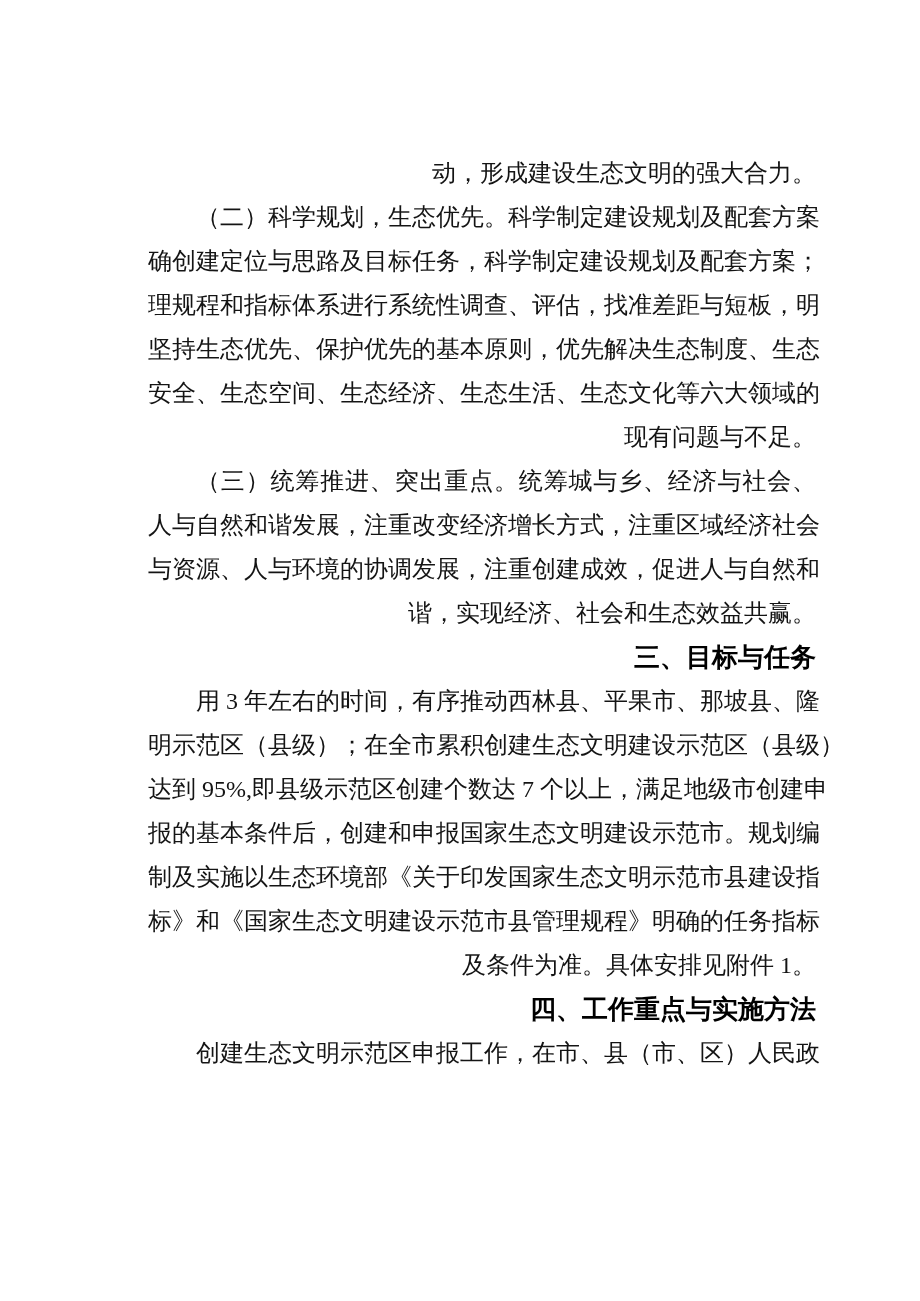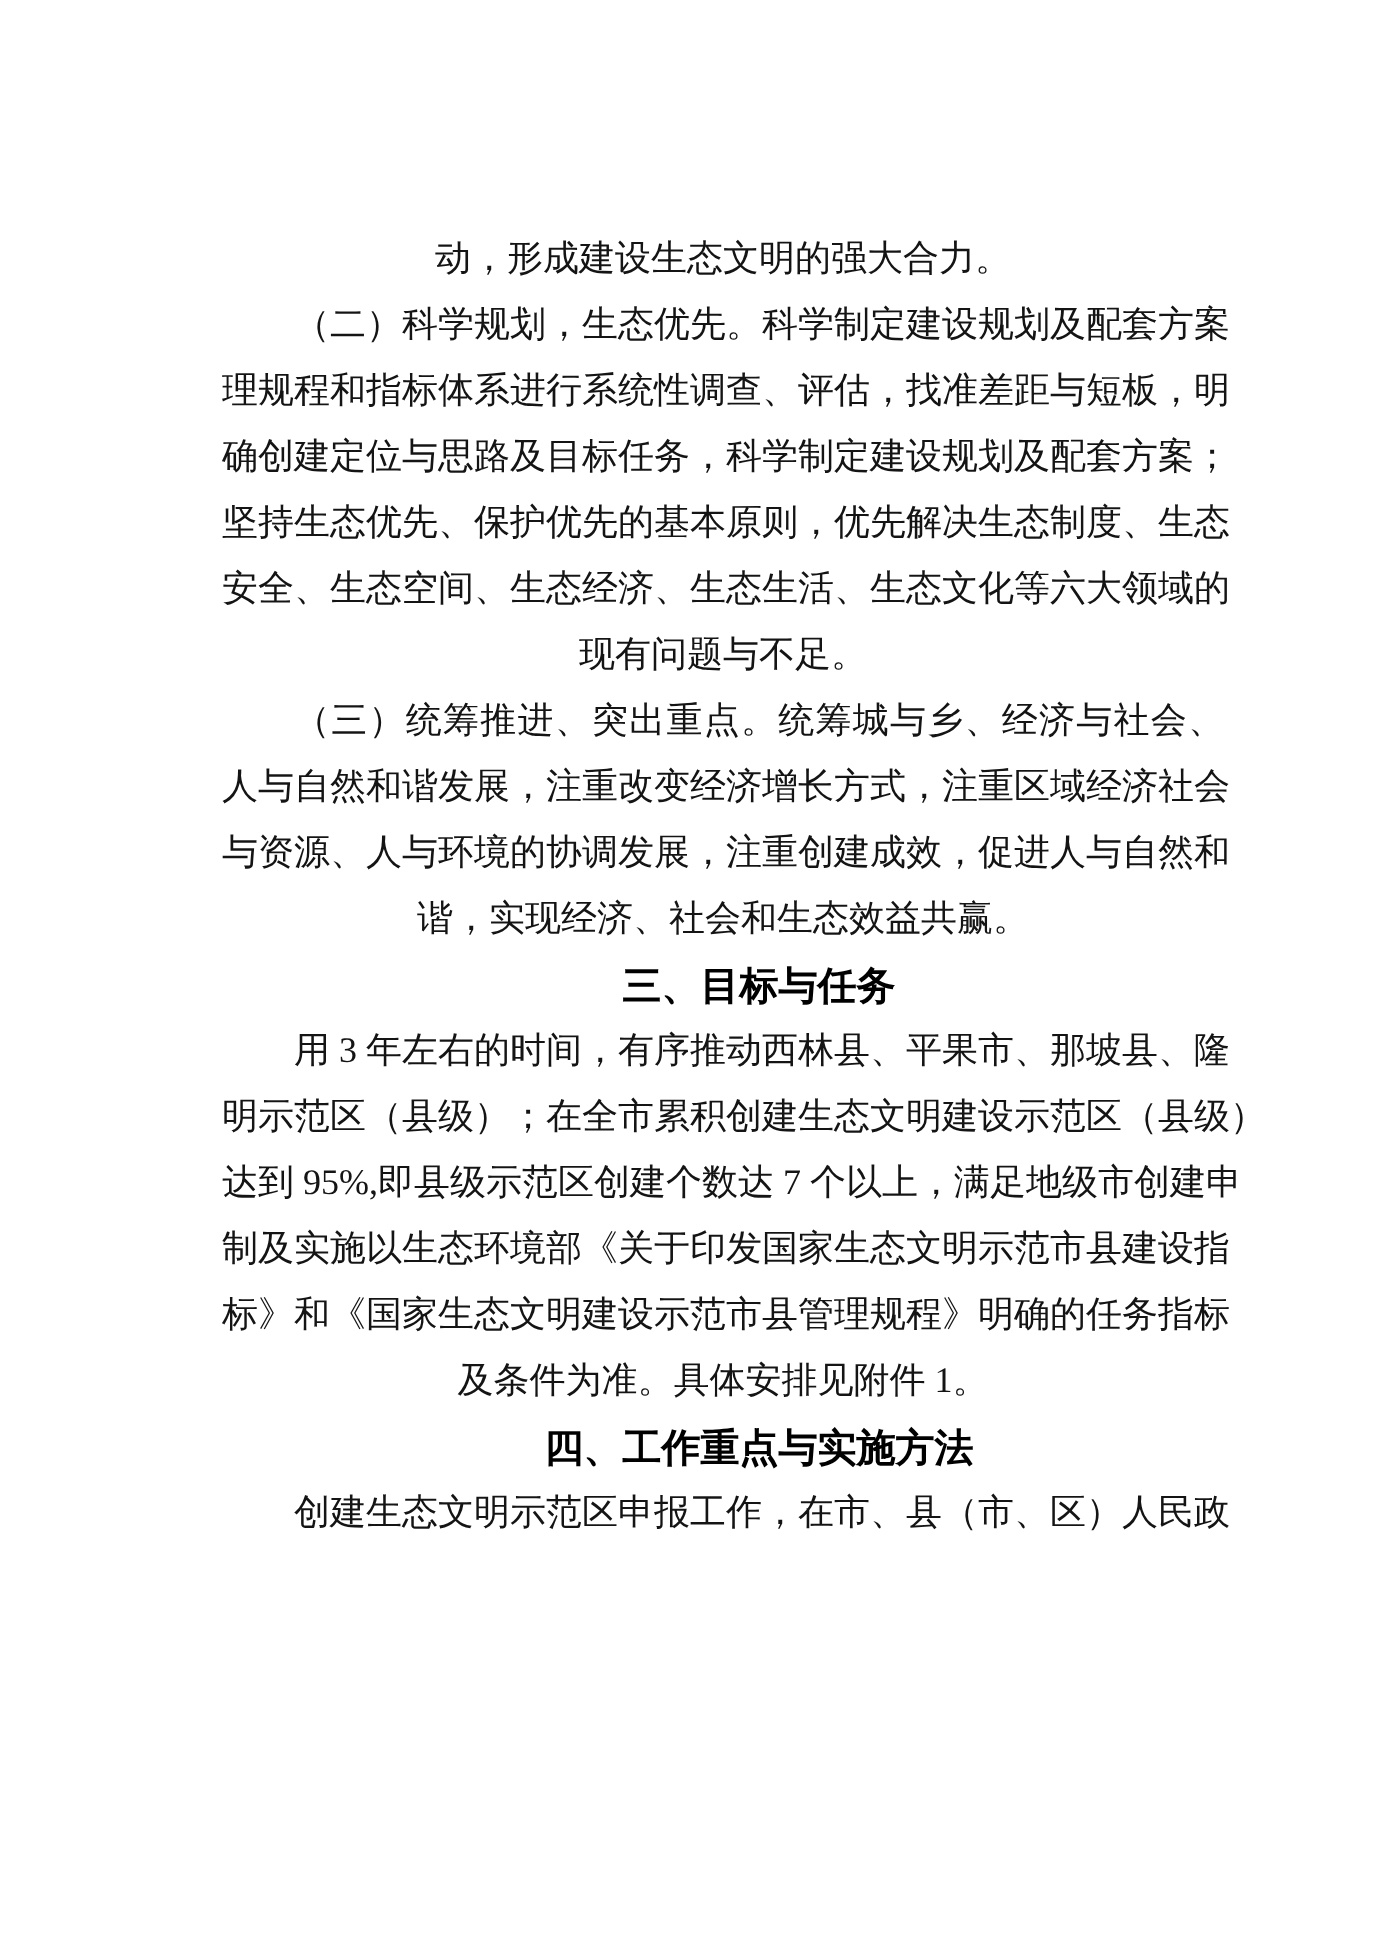--- a/index.html
+++ b/index.html
@@ -20,21 +20,21 @@
     top: 151px;
     width: 668px;
   }
   .line {
     height: 44px;
     line-height: 44px;
     font-family: "Liberation Serif", "DejaVu Serif", serif;
     font-size: 24px;
     color: #141414;
     white-space: nowrap;
-    text-align: center;
+    text-align: right;
   }
   .line.justify {
     text-align: justify;
     text-align-last: justify;
   }
   .line.indent {
     text-indent: 48px;
   }
   .line.heading {
     font-family: Liberation Sans, sans-serif;
@@ -44,32 +44,33 @@
     color: #000000;
   }
 </style>
 </head>
 <body>
 
 <div class="page">
   <div class="text-block">
     <div class="line">动，形成建设生态文明的强大合力。</div>
     <div class="line indent justify">（二）科学规划，生态优先。科学制定建设规划及配套方案</div>
+    <div class="line justify">确创建定位与思路及目标任务，科学制定建设规划及配套方案；</div>
     <div class="line justify">理规程和指标体系进行系统性调查、评估，找准差距与短板，明</div>
-    <div class="line justify">确创建定位与思路及目标任务，科学制定建设规划及配套方案；</div>
     <div class="line justify">坚持生态优先、保护优先的基本原则，优先解决生态制度、生态</div>
     <div class="line justify">安全、生态空间、生态经济、生态生活、生态文化等六大领域的</div>
     <div class="line">现有问题与不足。</div>
     <div class="line indent justify">（三）统筹推进、突出重点。统筹城与乡、经济与社会、</div>
     <div class="line justify">人与自然和谐发展，注重改变经济增长方式，注重区域经济社会</div>
     <div class="line justify">与资源、人与环境的协调发展，注重创建成效，促进人与自然和</div>
     <div class="line">谐，实现经济、社会和生态效益共赢。</div>
     <div class="line heading">三、目标与任务</div>
     <div class="line indent justify">用 3 年左右的时间，有序推动西林县、平果市、那坡县、隆</div>
     <div class="line justify">明示范区（县级）；在全市累积创建生态文明建设示范区（县级）</div>
     <div class="line justify">达到 95%,即县级示范区创建个数达 7 个以上，满足地级市创建申</div>
+    <div class="line justify">报的基本条件后，创建和申报国家生态文明建设示范市。规划编</div>
     <div class="line justify">制及实施以生态环境部《关于印发国家生态文明示范市县建设指</div>
     <div class="line justify">标》和《国家生态文明建设示范市县管理规程》明确的任务指标</div>
     <div class="line">及条件为准。具体安排见附件 1。</div>
     <div class="line heading">四、工作重点与实施方法</div>
     <div class="line indent justify">创建生态文明示范区申报工作，在市、县（市、区）人民政</div>
   </div>
 </div>
 
 </body></html>

